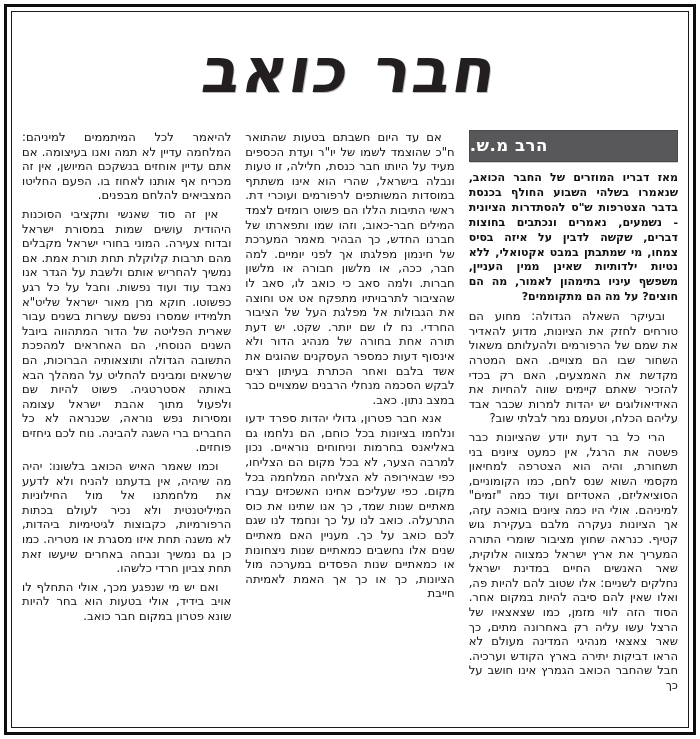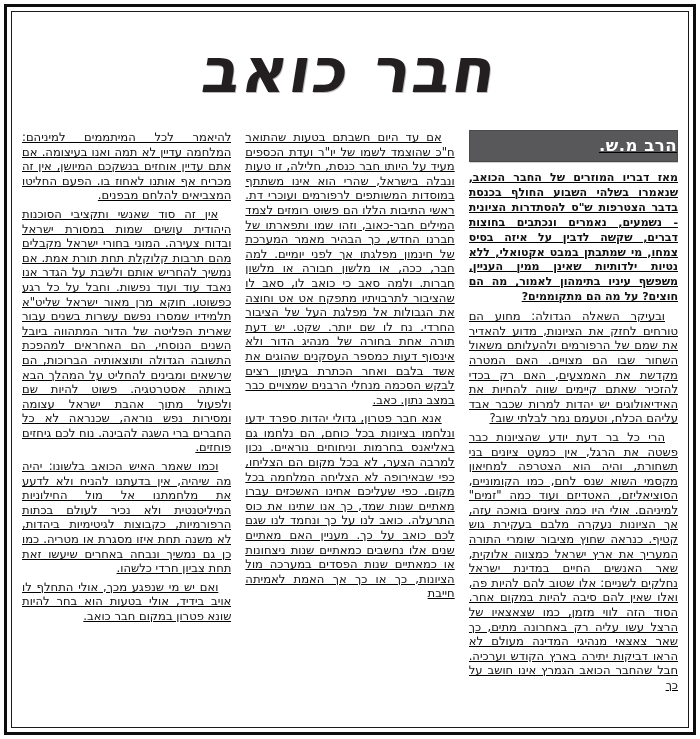--- a/index.html
+++ b/index.html
@@ -68,28 +68,27 @@
     flex-direction: row;
     gap: 14px;
     height: 586px;
     direction: rtl;
   }
   .col {
     flex: 1 1 0;
     min-width: 0;
     height: 100%;
     overflow: hidden;
-    text-decoration: underline;
   }
 
   
   .byline-box {
     background: #58585a;
     color: #ffffff;
-    text-align: right;
+    text-align: left;
     font-size: 16.5px;
     font-weight: 700;
     letter-spacing: 0.5px;
     padding: 5px 0 6px 0;
     margin-bottom: 9px;
     border: 1px solid #4a4a4c;
     box-shadow: 1px 1px 0 #cfcfcf;
   }
 
   

